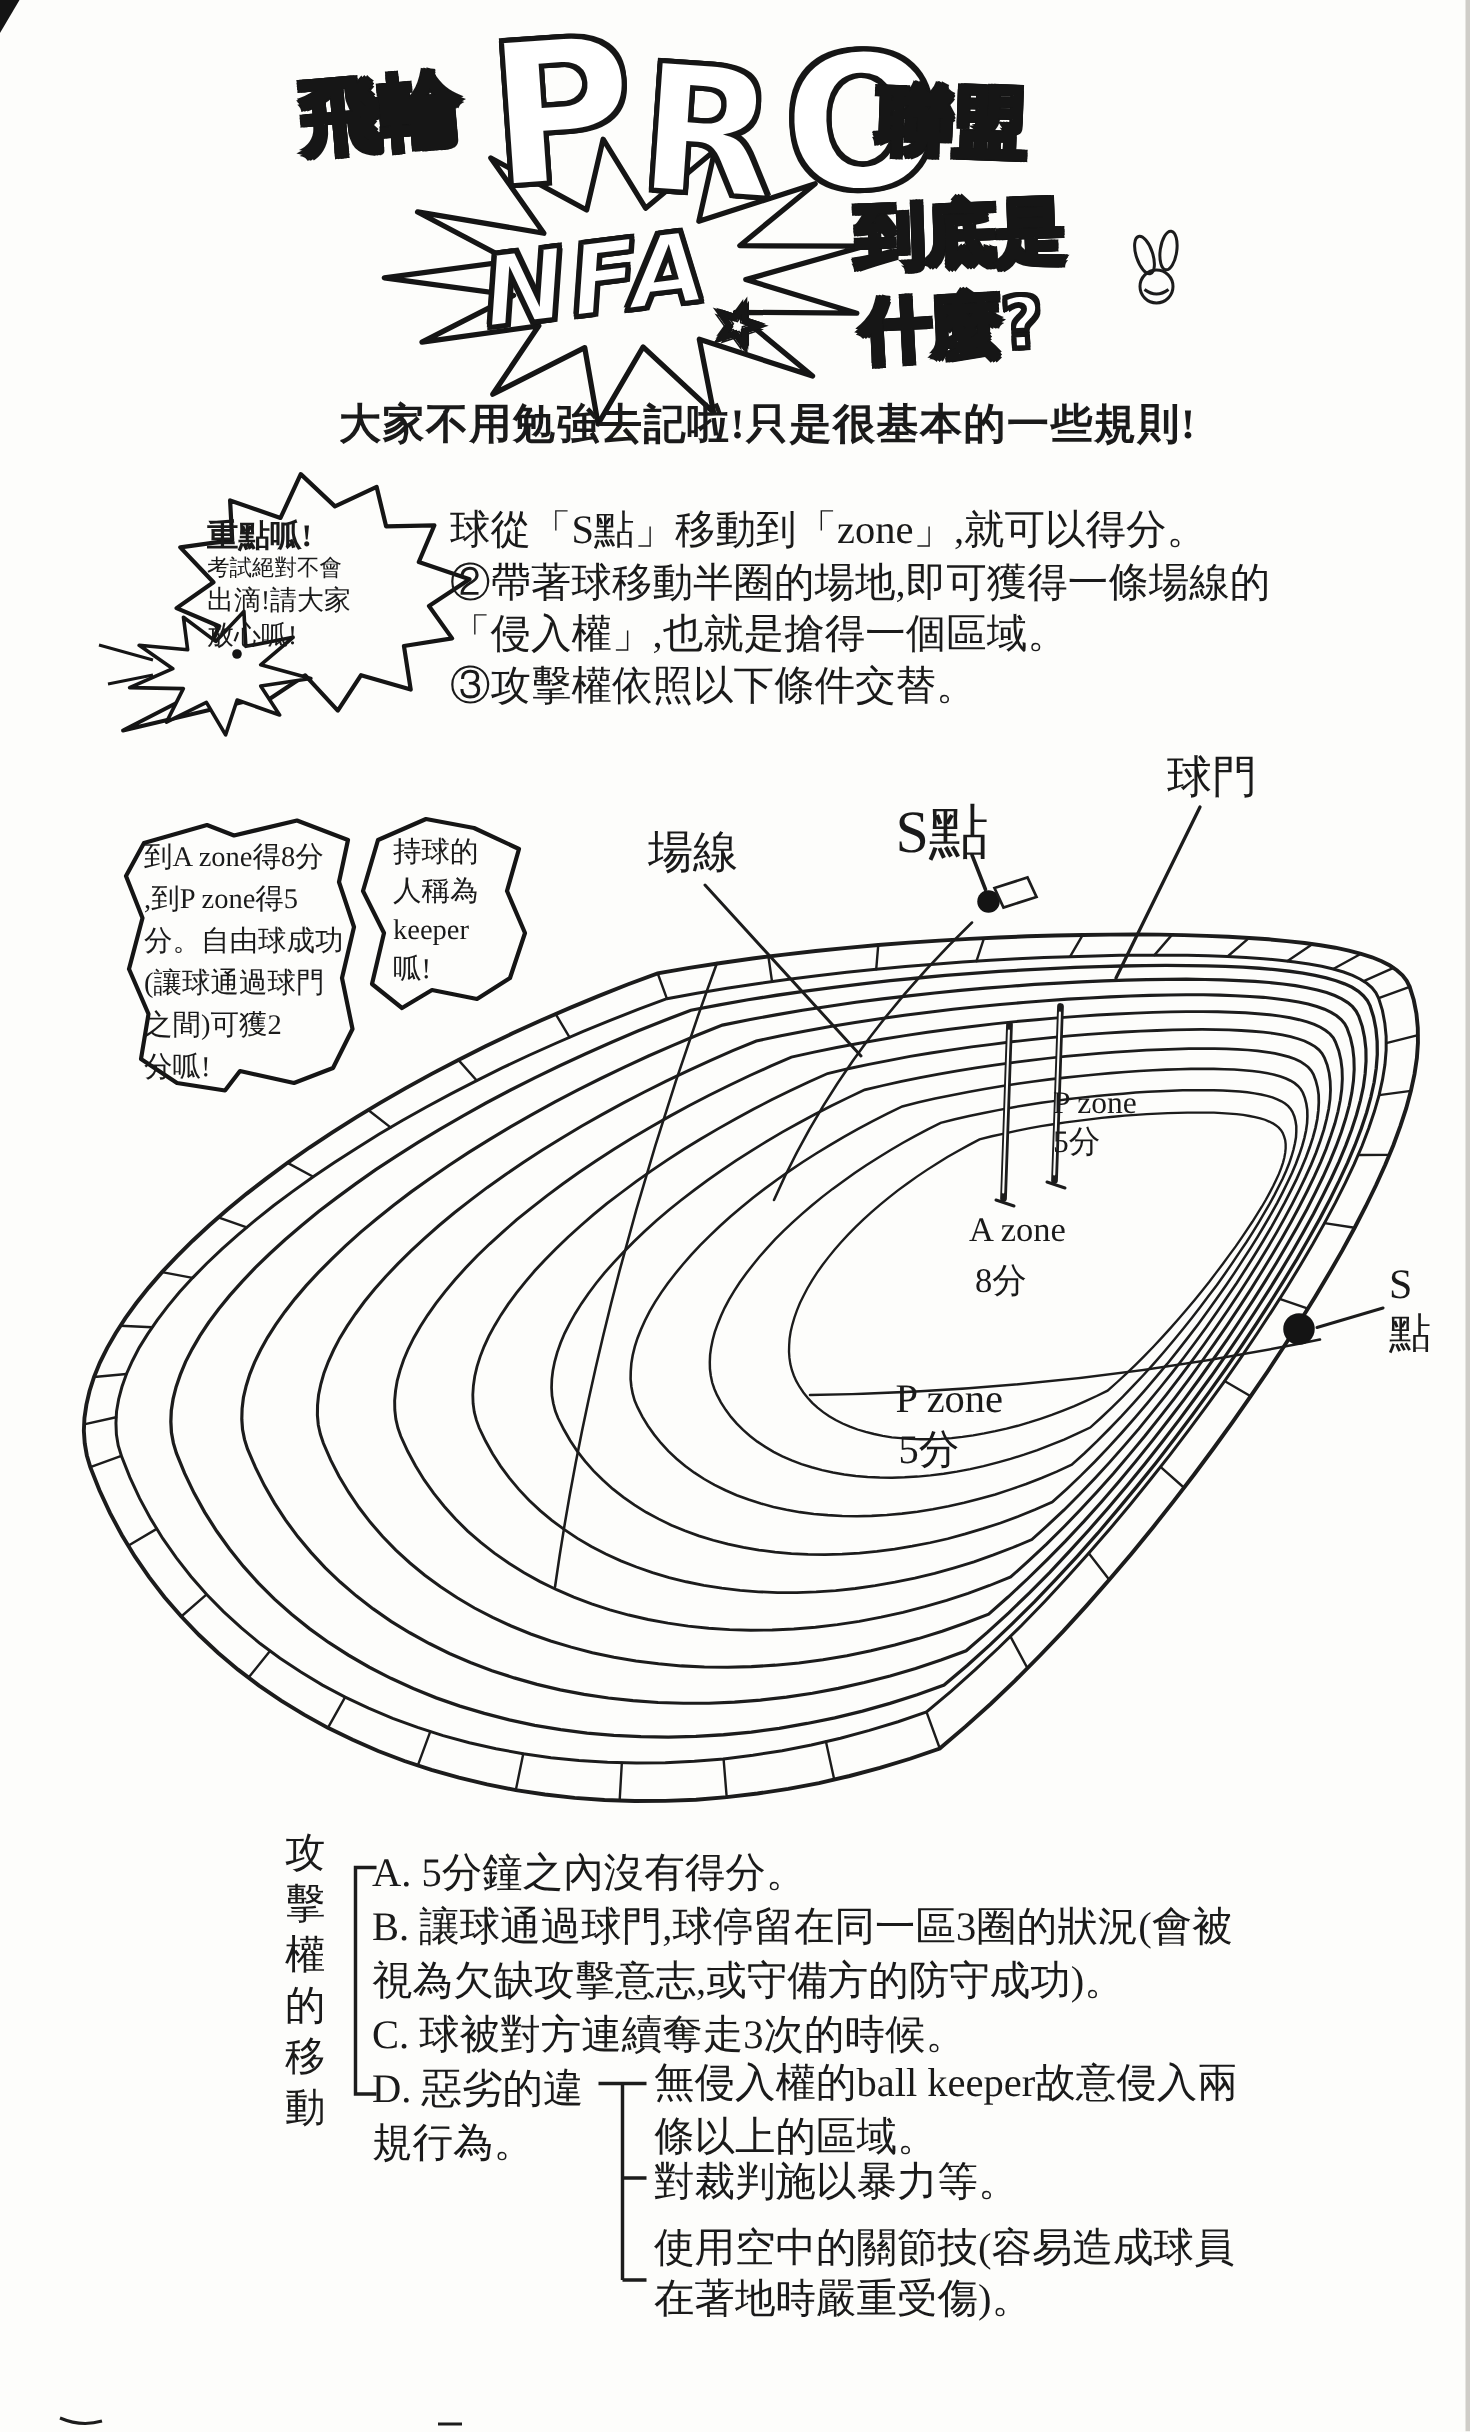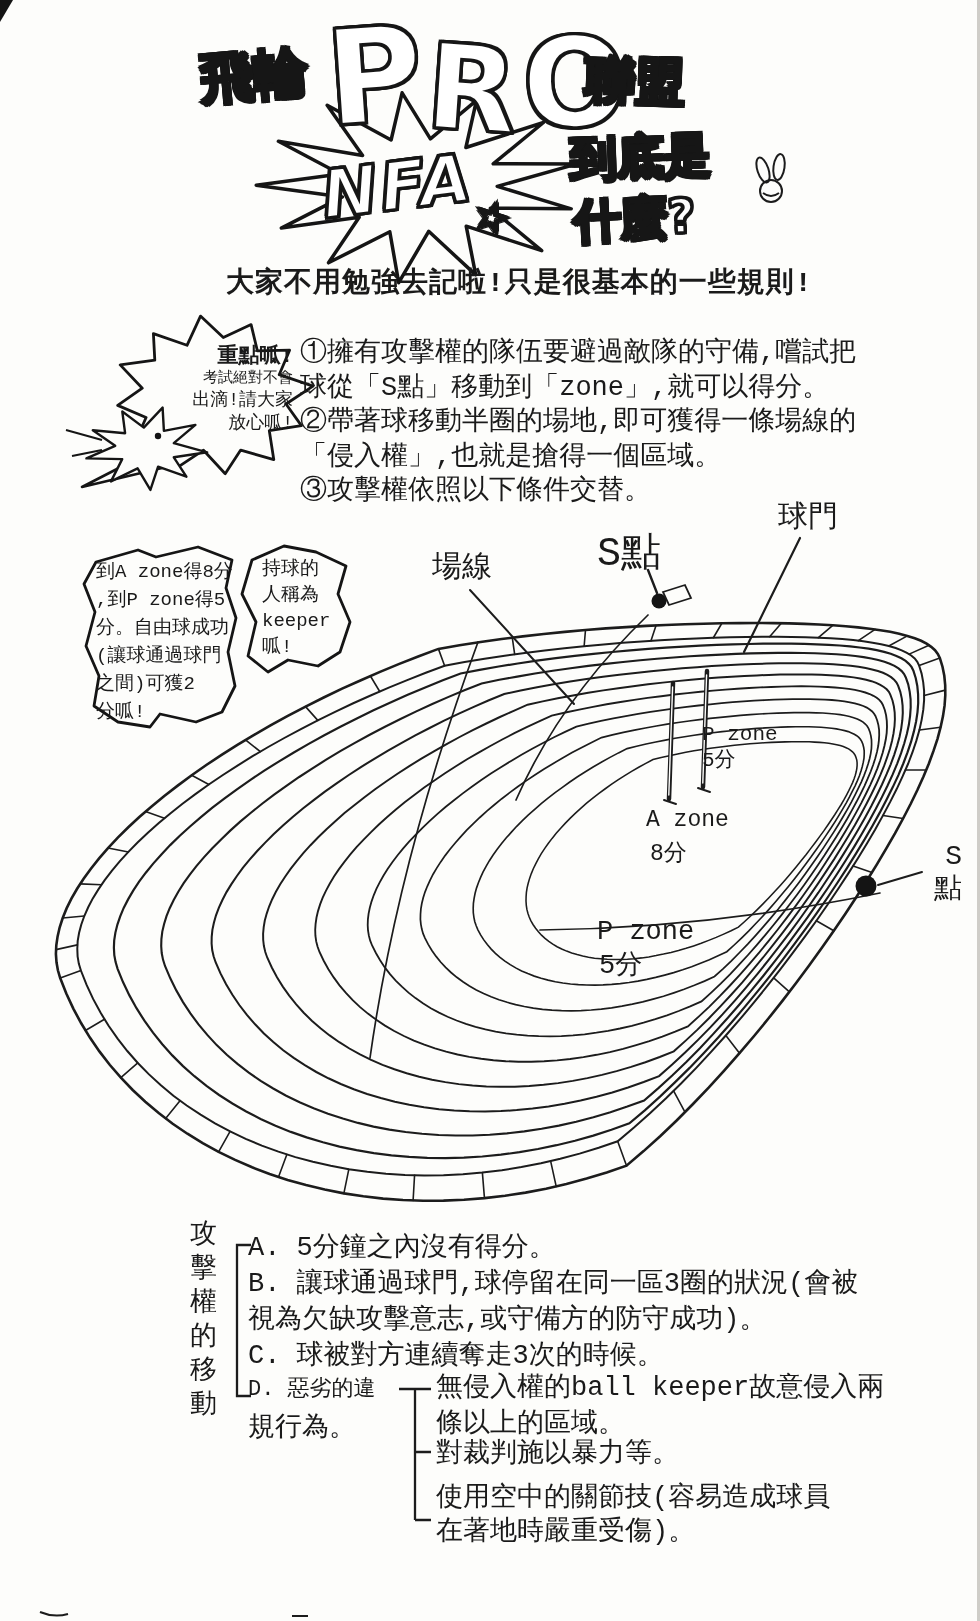--- a/index.html
+++ b/index.html
@@ -1,25 +1,25 @@
 <!DOCTYPE html>
 <html><head>
 <meta charset="utf-8">
 <style>
   html,body{margin:0;padding:0}
   body{width:980px;height:1621px;position:relative;background:#fdfdfb;color:#1a1a1a;overflow:hidden}
   .t{position:absolute;white-space:nowrap;z-index:2;line-height:1.25}
-  .serif{font-family:Liberation Mono, monospace}
+  .serif{font-family:Liberation Serif, serif}
   .bold{font-weight:bold}
   .outline{font-family:"DejaVu Sans","Liberation Sans",sans-serif;font-weight:900;color:#fff;
     -webkit-text-stroke:2.8px #161616;
     text-shadow:-2px -2px 0 #161616,2px -2px 0 #161616,-2px 2px 0 #161616,2px 2px 0 #161616,0 2px 0 #161616,0 -2px 0 #161616,2px 0 0 #161616,-2px 0 0 #161616}
   #art{position:absolute;left:0;top:0;z-index:1}
   .vcol{display:flex;flex-direction:column;align-items:center;gap:7px}
-  .ctr{text-align:right}
+  .ctr{text-align:left}
 </style>
 </head>
 <body>
 
 <svg id="art" width="980" height="1621" viewBox="0 0 980 1621">
     <g fill="none" stroke="#1c1c1c" stroke-width="2" stroke-linecap="round">
       <path d="M939.8,657.9L942.5,666.7L944.3,675.8L945.2,685.2L945.3,695.1L944.6,705.4L943.0,716.1L940.6,727.2L937.5,738.8L933.5,750.9L928.9,763.5L923.5,776.5L917.4,790.0L910.6,804.0L903.1,818.5L895.0,833.4L886.2,848.7L876.9,864.4L866.9,880.5L856.4,897.0L845.4,913.8L833.8,930.8L821.7,948.1L809.1,965.5L796.1,983.0L782.6,1000.6L768.6,1018.3L754.3,1035.8L739.5,1053.2L724.4,1070.4L708.9,1087.4L693.0,1104.0L676.9,1120.2L660.4,1136.0L643.6,1151.1L626.5,1165.7L606.7,1172.5L586.6,1178.6L566.4,1184.0L546.0,1188.7L525.5,1192.6L505.0,1195.7L484.5,1198.1L464.0,1199.8L443.5,1200.6L423.2,1200.7L403.0,1200.0L383.1,1198.6L363.3,1196.3L343.9,1193.4L324.7,1189.6L306.0,1185.1L287.6,1179.9L269.6,1174.0L252.1,1167.3L235.1,1159.9L218.6,1151.9L202.7,1143.1L187.4,1133.7L172.7,1123.7L158.7,1113.1L145.3,1101.8L132.7,1090.0L120.9,1077.7L109.7,1064.8L99.4,1051.4L89.9,1037.6L81.2,1023.3L73.3,1008.6L66.3,993.5L60.2,978.1L57.9,970.3L56.5,962.3L55.9,953.9L56.3,945.3L57.6,936.4L59.7,927.3L62.7,918.0L66.6,908.4L71.4,898.7L77.1,888.8L83.6,878.8L90.9,868.7L99.1,858.4L108.0,848.1L117.8,837.7L128.3,827.3L139.6,816.8L151.6,806.4L164.3,795.9L177.7,785.6L191.7,775.2L206.3,765.0L221.6,754.9L237.4,744.9L253.7,735.1L270.5,725.4L287.8,715.9L305.6,706.6L323.7,697.5L342.1,688.7L360.9,680.2L380.0,671.9L399.3,663.9L418.8,656.2L438.4,648.9L459.5,645.3L480.6,642.0L501.7,639.0L522.8,636.4L543.8,634.0L564.8,631.9L585.5,630.0L606.0,628.4L626.2,627.1L646.2,625.9L665.7,625.0L684.9,624.2L703.6,623.7L721.9,623.3L739.6,623.1L756.7,623.0L773.3,623.1L789.2,623.4L804.4,623.9L819.0,624.5L832.8,625.3L845.8,626.2L858.1,627.4L869.7,628.7L880.3,630.2L890.2,631.8L899.2,633.7L907.4,635.9L914.7,638.2L921.1,640.8L926.6,643.7L931.2,646.8L935.0,650.2L937.8,653.9Z" stroke-width="2.6"></path>
       <path d="M919.1,665.5L921.6,673.6L923.2,682.1L924.1,690.9L924.1,700.1L923.3,709.7L921.7,719.6L919.4,730.1L916.3,740.9L912.5,752.2L908.0,764.0L902.7,776.2L896.8,788.8L890.2,801.9L883.0,815.4L875.2,829.4L866.8,843.7L857.8,858.5L848.2,873.6L838.1,889.0L827.5,904.7L816.4,920.7L804.7,936.9L792.6,953.2L780.1,969.7L767.1,986.2L753.8,1002.7L740.0,1019.2L725.8,1035.5L711.3,1051.7L696.5,1067.6L681.3,1083.3L665.8,1098.5L650.0,1113.3L634.0,1127.6L617.7,1141.3L598.7,1147.8L579.6,1153.6L560.3,1158.8L540.9,1163.3L521.4,1167.1L501.9,1170.2L482.4,1172.6L462.9,1174.2L443.5,1175.2L424.2,1175.4L405.0,1174.9L386.0,1173.7L367.3,1171.8L348.8,1169.2L330.7,1165.8L312.9,1161.8L295.4,1157.1L278.4,1151.6L261.8,1145.6L245.7,1138.8L230.1,1131.4L215.0,1123.4L200.6,1114.7L186.7,1105.5L173.4,1095.7L160.9,1085.3L149.0,1074.4L137.8,1063.0L127.3,1051.0L117.6,1038.6L108.6,1025.8L100.5,1012.6L93.1,998.9L86.6,984.9L80.9,970.5L78.8,963.6L77.6,956.3L77.3,948.7L77.7,940.9L79.1,932.8L81.3,924.5L84.3,916.0L88.2,907.3L92.8,898.4L98.4,889.4L104.7,880.2L111.8,870.9L119.7,861.4L128.4,851.9L137.8,842.3L147.9,832.7L158.8,823.1L170.3,813.4L182.5,803.7L195.4,794.1L208.8,784.5L222.9,775.0L237.5,765.6L252.6,756.2L268.2,747.0L284.3,738.0L300.9,729.1L317.8,720.4L335.1,711.8L352.7,703.5L370.6,695.5L388.8,687.6L407.2,680.1L425.8,672.8L444.6,665.8L464.6,662.1L484.6,658.8L504.7,655.8L524.7,653.0L544.7,650.5L564.5,648.2L584.1,646.2L603.6,644.4L622.8,642.8L641.7,641.4L660.2,640.2L678.4,639.2L696.1,638.4L713.4,637.8L730.1,637.3L746.4,636.9L762.0,636.8L777.1,636.8L791.5,636.9L805.3,637.2L818.4,637.7L830.7,638.3L842.3,639.1L853.2,640.1L863.3,641.3L872.6,642.7L881.1,644.2L888.8,646.0L895.7,648.0L901.7,650.3L906.9,652.8L911.2,655.5L914.7,658.5L917.3,661.9Z" stroke-width="2"></path>
       <line x1="939.7761465278052" y1="657.934572923587" x2="919.1029088705152" y2="665.4590160767518" stroke-width="1.6"></line>
       <line x1="945.3594599586116" y1="690.1211421849682" x2="924.1679336848777" y2="695.4296676209855" stroke-width="1.6"></line>
@@ -127,21 +127,20 @@
 <div class="t serif bold" style="left:226px;top:266px;font-size:28px;letter-spacing:1px">大家不用勉強去記啦!只是很基本的一些規則!</div>
 
 <div class="t serif ctr" style="left:138px;top:344px;width:155px">
   <div class="bold" style="font-size:21px">重點呱!</div>
   <div style="font-size:15px">考試絕對不會</div>
   <div style="font-size:18px">出滴!請大家</div>
   <div style="font-size:18px">放心呱!</div>
 </div>
 
 <div class="t serif" style="left:300px;top:336px;font-size:27px;line-height:34.5px">
-  <div>①擁有攻擊權的隊伍要避過敵隊的守備,嚐試把</div>
   <div>球從「S點」移動到「zone」,就可以得分。</div>
   <div>②帶著球移動半圈的場地,即可獲得一條場線的</div>
   <div>「侵入權」,也就是搶得一個區域。</div>
   <div>③攻擊權依照以下條件交替。</div>
 </div>
 
 <div class="t serif" style="left:96px;top:558px;font-size:19px;line-height:28px">
   <div>到A zone得8分</div>
   <div>,到P zone得5</div>
   <div>分。自由球成功</div>
@@ -183,20 +182,20 @@
   <span>權</span>
   <span>的</span>
   <span>移</span>
   <span>動</span>
 </div>
 
 <div class="t serif" style="left:248px;top:1232px;font-size:27px">A. 5分鐘之內沒有得分。</div>
 <div class="t serif" style="left:248px;top:1268px;font-size:27px">B. 讓球通過球門,球停留在同一區3圈的狀況(會被</div>
 <div class="t serif" style="left:248px;top:1304px;font-size:27px">視為欠缺攻擊意志,或守備方的防守成功)。</div>
 <div class="t serif" style="left:248px;top:1340px;font-size:27px">C. 球被對方連續奪走3次的時候。</div>
-<div class="t serif" style="left:248px;top:1376px;font-size:22px">D. 惡劣的違</div>
+<div class="t serif" style="left:248px;top:1376px;font-size:27px">D. 惡劣的違</div>
 <div class="t serif" style="left:248px;top:1412px;font-size:27px">規行為。</div>
 
 <div class="t serif" style="left:436px;top:1372px;font-size:27px">無侵入權的ball keeper故意侵入兩</div>
 <div class="t serif" style="left:436px;top:1408px;font-size:27px">條以上的區域。</div>
 <div class="t serif" style="left:436px;top:1438px;font-size:27px">對裁判施以暴力等。</div>
 <div class="t serif" style="left:436px;top:1482px;font-size:27px">使用空中的關節技(容易造成球員</div>
 <div class="t serif" style="left:436px;top:1516px;font-size:27px">在著地時嚴重受傷)。</div>
 
 </body></html>

